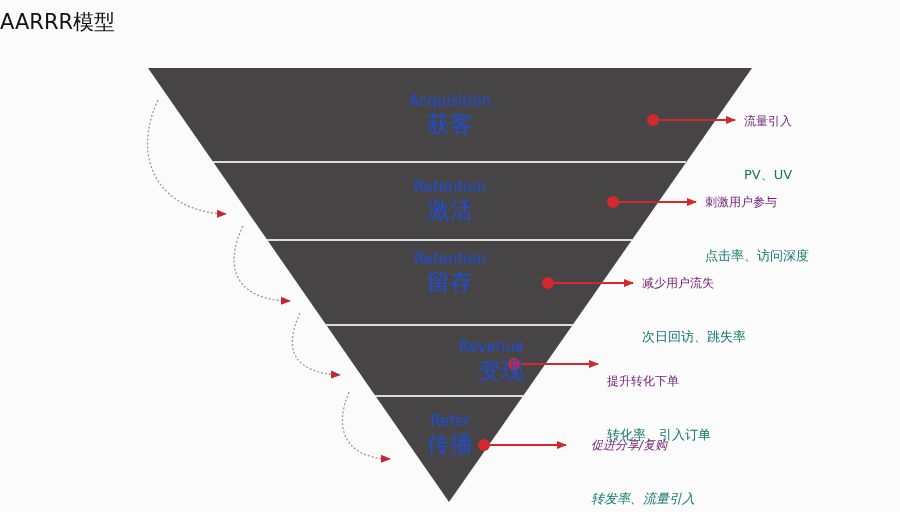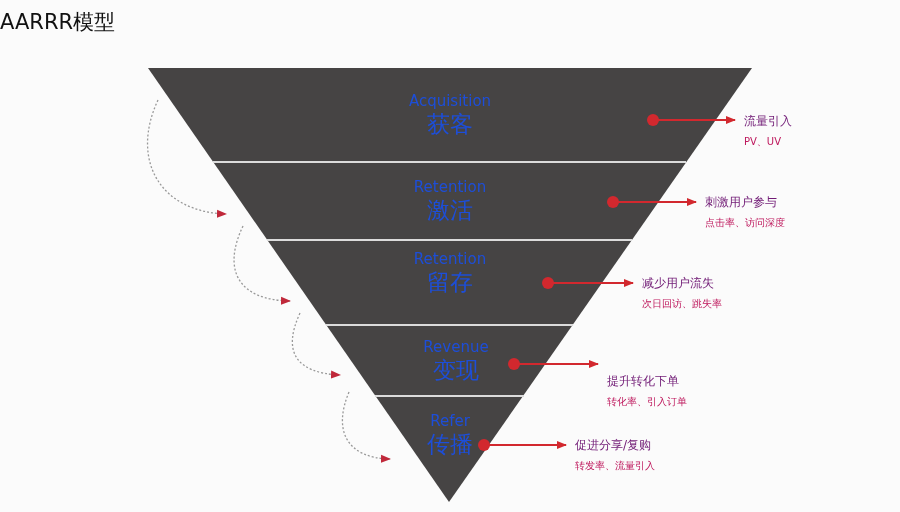--- a/index.html
+++ b/index.html
@@ -5,21 +5,21 @@
   html, body { margin:0; padding:0; }
   body { width:900px; height:512px; background:#fbfbfb; position:relative; overflow:hidden;
          font-family:"DejaVu Sans","Liberation Sans",sans-serif; }
   #title { position:absolute; left:0; width:900px; top:8px; text-align:left; font-size:21px; color:#111; font-weight:500; }
   svg.funnel { position:absolute; left:0; top:0; }
   .stage-label { position:absolute; text-align:center; color:#1d4ed8; width:200px; margin-left:-100px; }
   .stage-label .en { font-size:15px; line-height:18px; display:block; }
   .stage-label .zh { font-size:23px; line-height:28px; display:block; }
   .annot { position:absolute; }
   .annot .goal { color:#701a75; font-size:12px; line-height:20px; display:block; }
-  .annot .metric { color:#be185d; font-size:10px; line-height:22px; display:block; }
+  .annot .metric { color:#0f766e; font-size:13px; line-height:22px; display:block;margin-top:33px; }
 </style>
 </head>
 <body>
 
 <div id="title">AARRR模型</div>
 
 <svg class="funnel" width="900" height="512">
   <defs>
     <marker id="arrRed" markerWidth="10" markerHeight="10" refX="9" refY="5" orient="auto" markerUnits="userSpaceOnUse">
       <path d="M0,1 L10,5 L0,9 Z" fill="#d2282e"></path>
@@ -64,21 +64,21 @@
   <span class="zh">获客</span>
 </div>
 <div class="stage-label" style="left:450px; top:178px;">
   <span class="en">Retention</span>
   <span class="zh">激活</span>
 </div>
 <div class="stage-label" style="left:450px; top:250px;">
   <span class="en">Retention</span>
   <span class="zh">留存</span>
 </div>
-<div class="stage-label" style="left:456px; top:338px;">
+<div class="stage-label" style="left:424px; top:338px;text-align:right;">
   <span class="en">Revenue</span>
   <span class="zh">变现</span>
 </div>
 <div class="stage-label" style="left:450px; top:412px;">
   <span class="en">Refer</span>
   <span class="zh">传播</span>
 </div>
 
 <div class="annot" style="left:744px; top:111px;">
   <span class="goal">流量引入</span>
@@ -89,16 +89,16 @@
   <span class="metric">点击率、访问深度</span>
 </div>
 <div class="annot" style="left:642px; top:273px;">
   <span class="goal">减少用户流失</span>
   <span class="metric">次日回访、跳失率</span>
 </div>
 <div class="annot" style="left:607px; top:371px;">
   <span class="goal">提升转化下单</span>
   <span class="metric">转化率、引入订单</span>
 </div>
-<div class="annot" style="left:575px; top:435px;">
+<div class="annot" style="left:591px; top:435px;font-style:italic;">
   <span class="goal">促进分享/复购</span>
   <span class="metric">转发率、流量引入</span>
 </div>
 
 </body></html>

